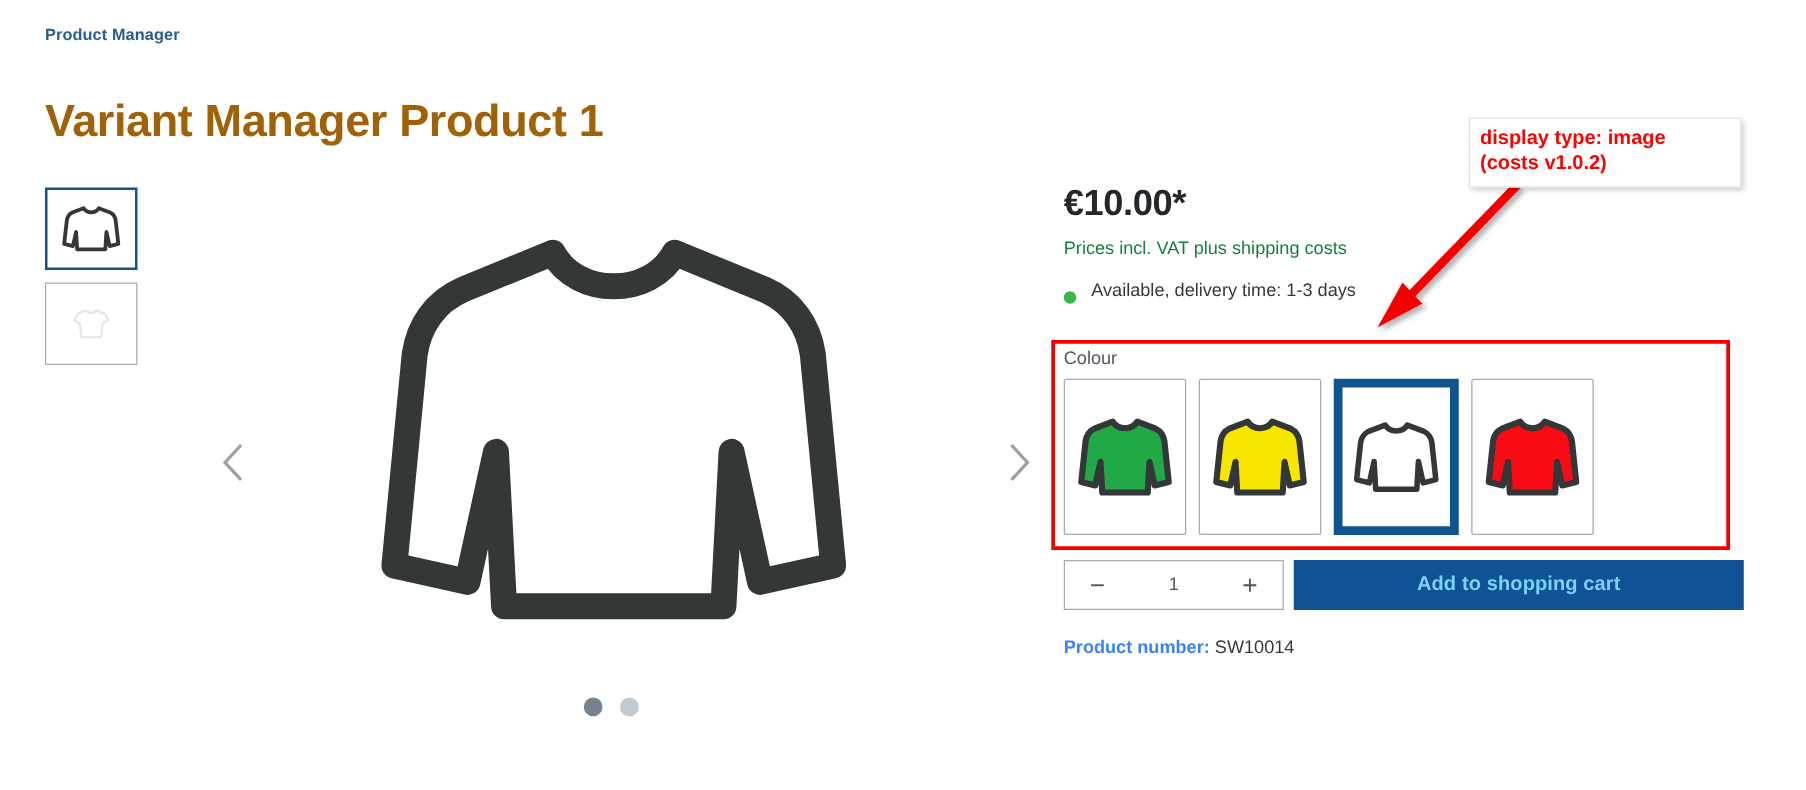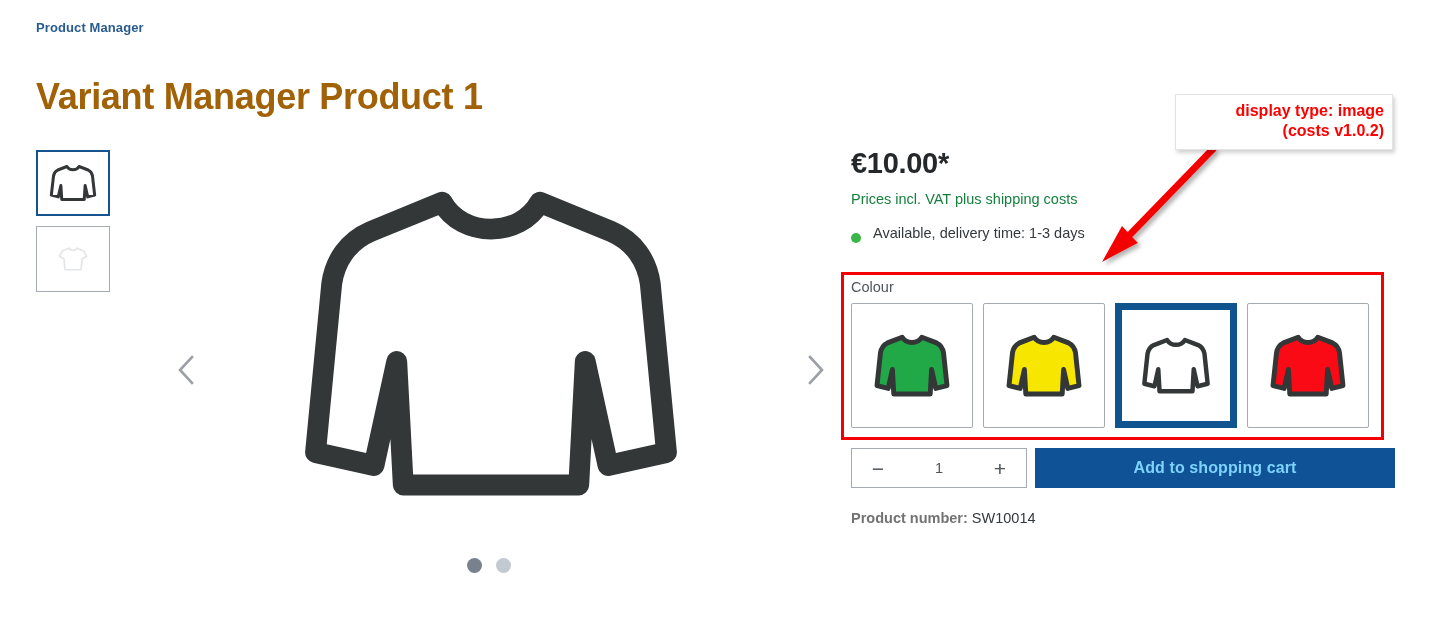--- a/index.html
+++ b/index.html
@@ -159,21 +159,21 @@
     height: 168px;
     border: 3px solid #f50000;
     box-sizing: border-box;
     pointer-events: none;
     z-index: 5;
   }
   .variant-block {
     position: absolute;
     left: 851px;
     top: 278px;
-    width: 530px;
+    width: 424px;
   }
   .variant-label {
     font-size: 14.5px;
     color: #4e555c;
     margin-bottom: 7px;
     line-height: 18px;
   }
   .swatches {
     display: flex;
     gap: 10px;
@@ -244,34 +244,34 @@
   }
 
   .product-number {
     position: absolute;
     left: 851px;
     top: 508px;
     font-size: 14.5px;
     color: #34393e;
     line-height: 20px;
   }
-  .product-number b { color: #737373; }
+  .product-number b { color: #3b82f6; }
 
   
   .anno-box {
     position: absolute;
     left: 1175px;
     top: 94px;
     width: 218px;
     padding: 6px 8px 8px;
     box-sizing: border-box;
     background: #ffffff;
     border: 1px solid #e3e3e3;
     box-shadow: 2px 3px 4px rgba(0,0,0,.18);
-    text-align: right;
+    text-align: left;
     color: #fe0000;
     font-size: 16px;
     font-weight: bold;
     line-height: 20px;
     z-index: 10;
   }
   .anno-arrow {
     position: absolute;
     left: 1080px;
     top: 125px;

